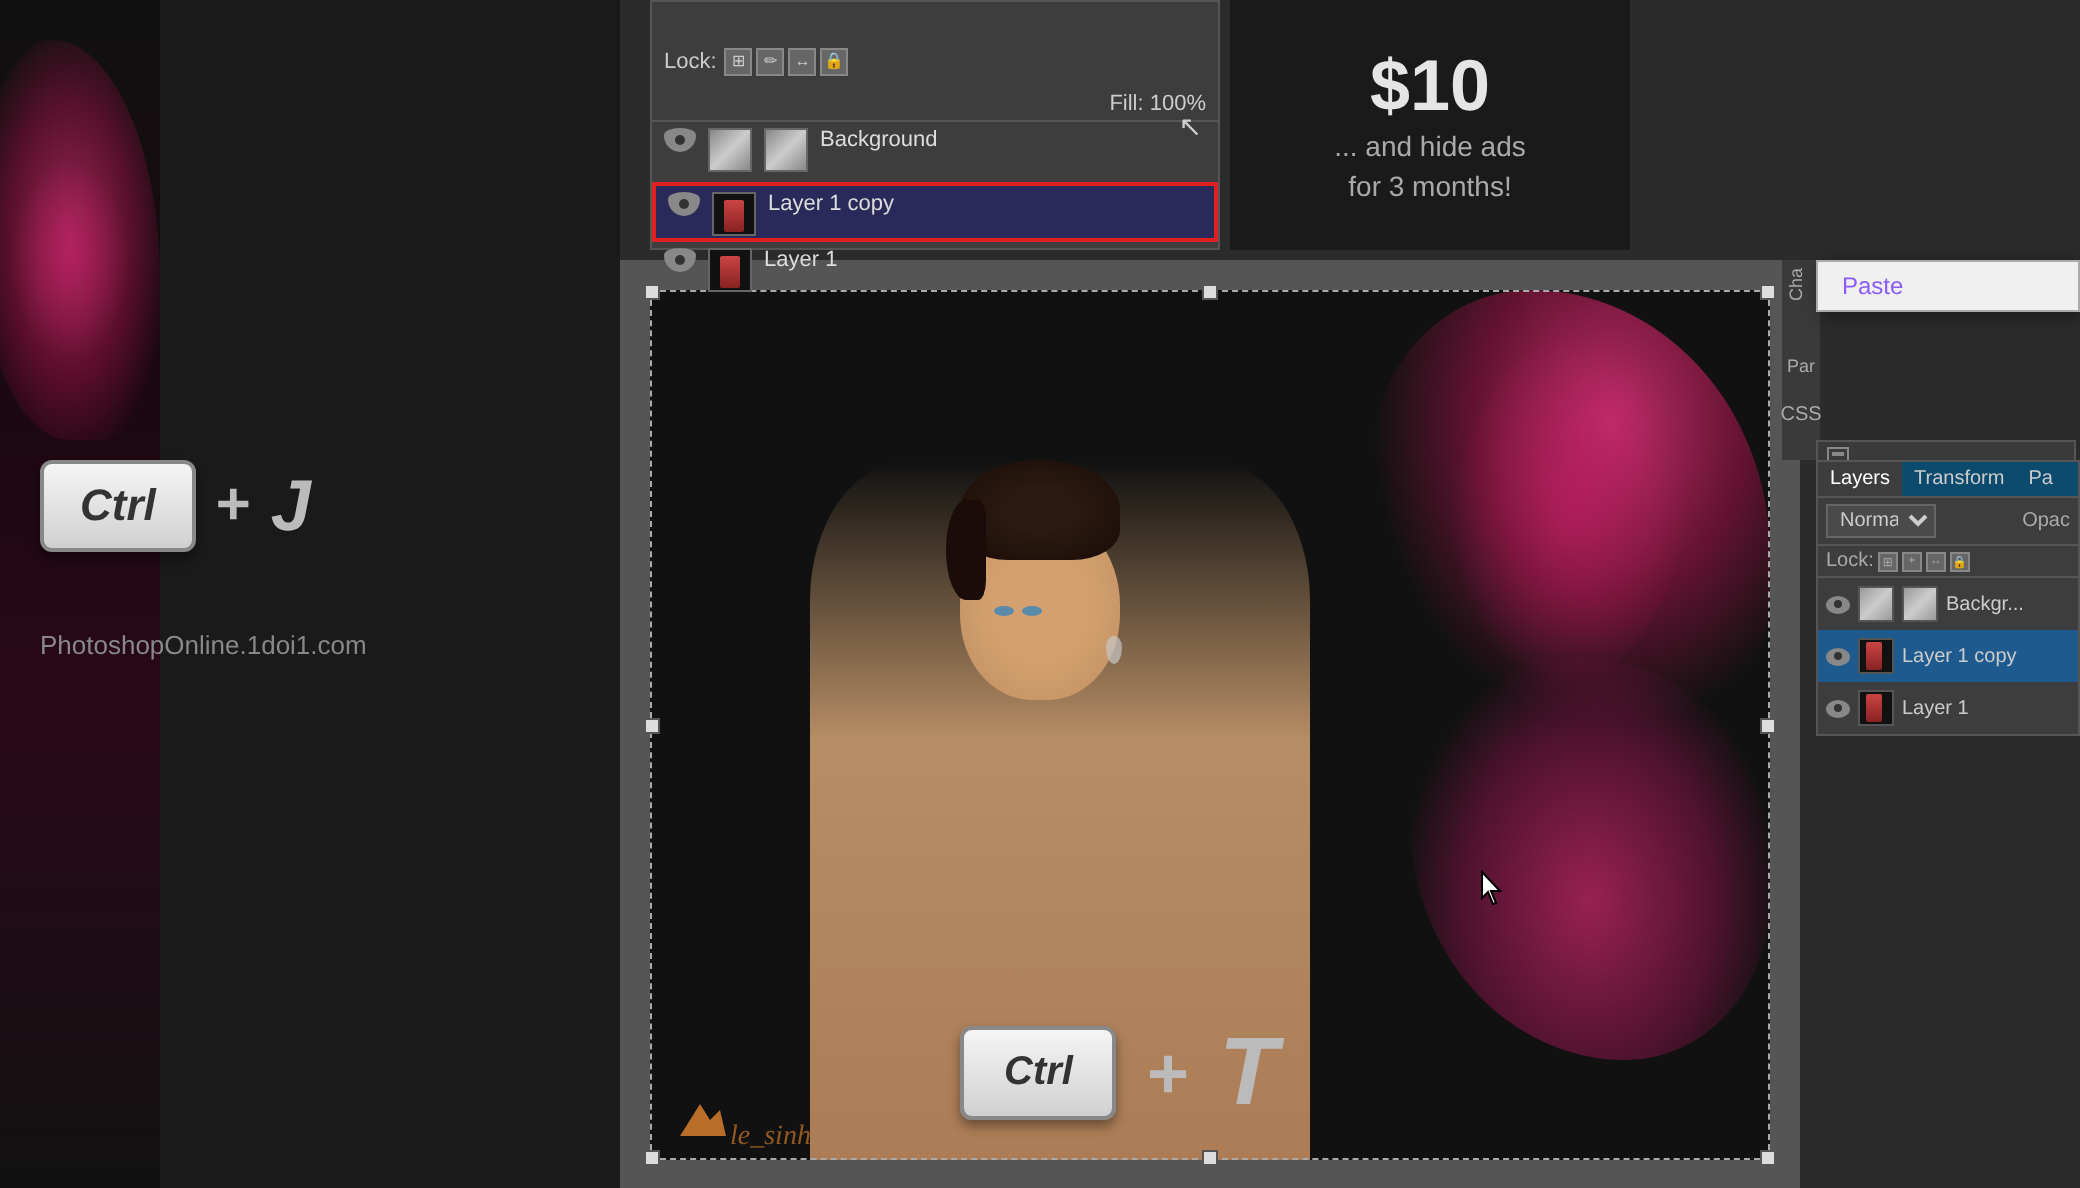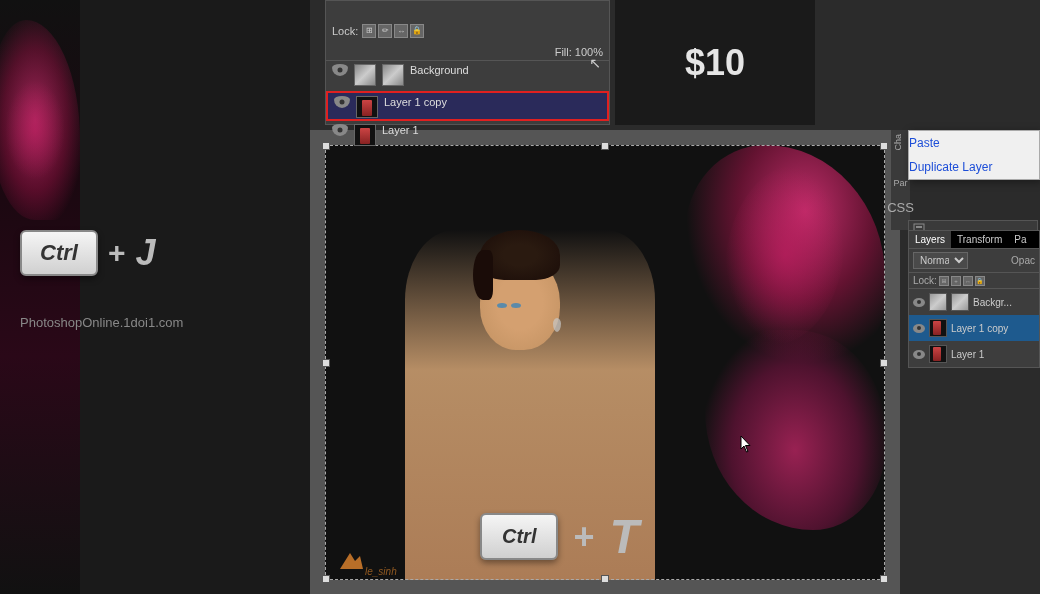--- a/index.html
+++ b/index.html
@@ -288,41 +288,41 @@
       top: 130px;
       left: 908px;
       width: 132px;
       background: #f0f0f0;
       border: 1px solid #aaa;
       z-index: 30;
       box-shadow: 2px 2px 8px rgba(0,0,0,0.4);
     }
 
     .context-menu-item {
-      padding: 5px 0;
+      padding: 5px 12px;
       font-size: 12px;
-      color: #1d4ed8;
+      color: #8b5cf6;
       cursor: pointer;
       white-space: nowrap;
     }
 
     
     .right-layers-panel {
       position: absolute;
       top: 230px;
       left: 908px;
       width: 132px;
       background: #3d3d3d;
       border: 1px solid #555;
       z-index: 25;
     }
 
     .layers-tabs {
       display: flex;
-      background: #000000;
+      background: #0c4a6e;
       border-bottom: 1px solid #555;
     }
 
     .layers-tab {
       padding: 3px 6px;
       font-size: 10px;
       color: #ccc;
       cursor: pointer;
     }
 
@@ -486,20 +486,21 @@
 
   <div class="layer-item">
     <div class="eye-icon"></div>
     <div class="thumb thumb-layer"></div>
     <span class="layer-name">Layer 1</span>
   </div>
 </div>
 
 <div class="ad-panel">
   <div class="ad-price">$10</div>
+  <div class="ad-text">... and hide ads<br>for 3 months!</div>
 </div>
 
 <div class="canvas-area">
   <div class="canvas-image">
 
     <div style="position:absolute;top:0;left:0;width:100%;height:100%;background:#111;"></div>
 
     <div style="position:absolute;top:0;right:0;width:200px;height:220px;background:radial-gradient(ellipse at 60% 30%,rgba(220,50,120,0.85) 0%,rgba(180,20,80,0.5) 40%,transparent 70%);border-radius:40% 60% 30% 50%;"></div>
     <div style="position:absolute;top:20px;right:40px;width:120px;height:180px;background:radial-gradient(ellipse,rgba(200,30,100,0.6) 0%,transparent 70%);border-radius:60% 40%;"></div>
 
@@ -516,21 +517,21 @@
     <div style="position:absolute;bottom:272px;left:186px;width:10px;height:5px;background:#5a8aaa;border-radius:50%;"></div>
 
     <div style="position:absolute;bottom:248px;left:228px;width:8px;height:14px;background:rgba(200,200,200,0.7);border-radius:50% 50% 50% 50% / 40% 40% 60% 60%;"></div>
 
     <div style="position:absolute;bottom:5px;left:10px;">
       
       <svg width="30" height="20" viewBox="0 0 30 20">
         <path d="M5,18 L15,2 L20,10 L25,5 L28,18 Z" fill="rgba(255,150,50,0.7)"></path>
       </svg>
     </div>
-    <div style="position:absolute;bottom:3px;left:40px;font-size:10px;color:rgba(200,120,40,0.7);font-style:italic;">le_sinh</div>
+    <div style="position:absolute;bottom:3px;left:40px;font-size:14px;color:rgba(200,120,40,0.7);font-style:italic;font-family:Liberation Serif, serif;">le_sinh</div>
   </div>
 
   <div class="canvas-transform">
     <div class="handle tl"></div>
     <div class="handle tc"></div>
     <div class="handle tr"></div>
     <div class="handle ml"></div>
     <div class="handle mr"></div>
     <div class="handle bl"></div>
     <div class="handle bc"></div>
@@ -556,26 +557,25 @@
   <span class="shortcut-key-letter-bottom">T</span>
 </div>
 
 <div class="right-partial-panel">
   <div class="rpp-label">Cha</div>
 </div>
 <div style="position:absolute;top:170px;left:890px;width:20px;background:#3a3a3a;height:25px;border-left:1px solid #555;z-index:5;display:flex;align-items:center;justify-content:center;">
   <span style="font-size:9px;color:#aaa;">Par</span>
 </div>
 <div style="position:absolute;top:195px;left:890px;width:20px;background:#3a3a3a;height:25px;border-left:1px solid #555;z-index:5;display:flex;align-items:center;justify-content:center;">
-  <span style="font-size:13px;color:#aaa;">CSS</span>
+  <span style="font-size:10px;color:#aaa;">CSS</span>
 </div>
 
 <div class="context-menu">
   <div class="context-menu-item">Paste</div>
-  <div class="context-menu-item">Duplicate Layer</div>
 </div>
 
 <div style="position:absolute;top:220px;left:908px;width:130px;background:#3a3a3a;height:16px;display:flex;align-items:center;padding:0 4px;gap:2px;border:1px solid #555;border-bottom:none;z-index:25;">
   <svg width="12" height="12" viewBox="0 0 12 12">
       <rect x="1" y="1" width="10" height="10" fill="none" stroke="#888" stroke-width="1"></rect>
       <rect x="3" y="3" width="6" height="2" fill="#888"></rect>
     </svg>
 </div>
 
 <div class="right-layers-panel">

